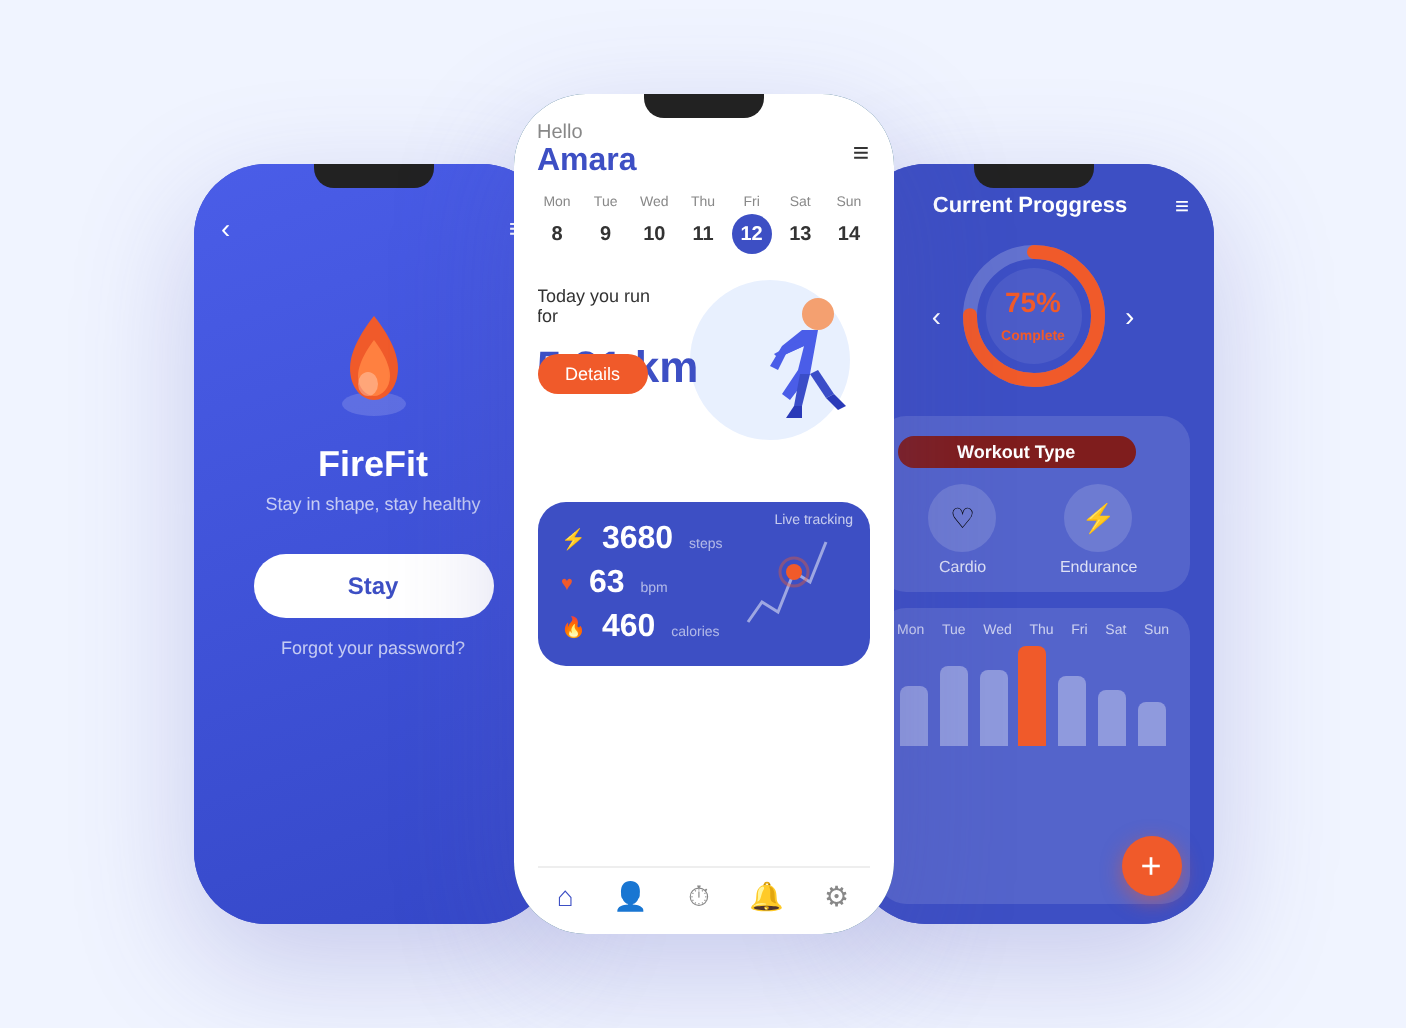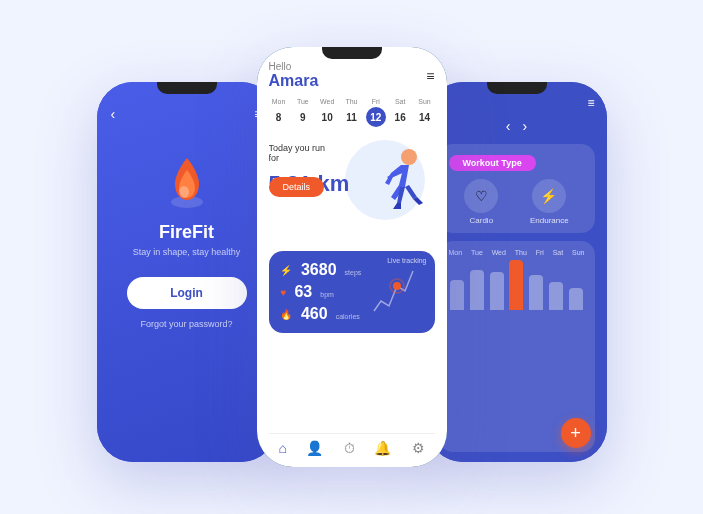--- a/index.html
+++ b/index.html
@@ -324,23 +324,23 @@
       padding: 0 6px;
     }
 
     .workout-type-section {
       background: rgba(255,255,255,0.12);
       border-radius: 14px;
       padding: 8px 10px;
       margin-bottom: 8px;
     }
     .workout-label {
-      background: #d946ef;
+      background: #7f1d1d;
       border-radius: 12px;
-      padding: 3px 14px;
+      padding: 3px 30px;
       color: #fff;
       font-size: 9px;
       font-weight: 600;
       display: inline-block;
       margin-bottom: 8px;
     }
     .workout-icons-row {
       display: flex;
       justify-content: space-around;
     }
@@ -424,21 +424,21 @@
           <ellipse cx="32" cy="52" rx="16" ry="6" fill="rgba(255,255,255,0.15)"></ellipse>
           <path d="M32 8 C32 8 44 22 44 34 C44 44 38 50 32 50 C26 50 20 44 20 34 C20 22 32 8 32 8Z" fill="#f05a2a"></path>
           <path d="M32 20 C32 20 40 30 40 38 C40 44 36 48 32 48 C28 48 24 44 24 38 C24 30 32 20 32 20Z" fill="#ff8040"></path>
           <ellipse cx="29" cy="42" rx="5" ry="6" fill="#ffffff" opacity="0.3"></ellipse>
         </svg>
       </div>
 
       <div class="app-name">FireFit</div>
       <div class="app-tagline">Stay in shape, stay healthy</div>
 
-      <button class="btn-login">Login</button>
+      <button class="btn-login">Stay</button>
       <div class="forgot">Forgot your password?</div>
     </div>
   </div>
 
   <div class="phone phone-center">
     <div class="notch"></div>
     <div class="screen">
       <div class="center-top-bar">
         <div>
           <div class="hello-text">Hello</div>
@@ -463,21 +463,21 @@
         <div class="day-item">
           <span class="day-label">Thu</span>
           <span class="day-num">11</span>
         </div>
         <div class="day-item">
           <span class="day-label">Fri</span>
           <span class="day-num active">12</span>
         </div>
         <div class="day-item">
           <span class="day-label">Sat</span>
-          <span class="day-num">16</span>
+          <span class="day-num">13</span>
         </div>
         <div class="day-item">
           <span class="day-label">Sun</span>
           <span class="day-num">14</span>
         </div>
       </div>
 
       <div class="run-section">
         <div class="runner-bg"></div>
         <div class="run-text">
@@ -538,25 +538,37 @@
         <span class="nav-icon">⚙</span>
       </div>
     </div>
   </div>
 
   <div class="phone phone-right">
     <div class="notch"></div>
     <div class="screen">
       <div class="right-top-bar">
         <span style="color:#fff;font-size:12px;">‹</span>
+        <span class="right-title">Current Proggress</span>
         <span style="color:#fff;font-size:12px;">≡</span>
       </div>
 
       <div class="progress-section">
         <span class="chevron-left">‹</span>
+        <div class="progress-ring-container">
+          <svg viewBox="0 0 80 80" width="80" height="80">
+            <circle cx="40" cy="40" r="32" fill="none" stroke="rgba(255,255,255,0.2)" stroke-width="7"></circle>
+            <circle cx="40" cy="40" r="32" fill="none" stroke="#f05a2a" stroke-width="7" stroke-dasharray="201" stroke-dashoffset="50" stroke-linecap="round" transform="rotate(-90 40 40)"></circle>
+            <circle cx="40" cy="40" r="24" fill="rgba(255,255,255,0.08)"></circle>
+          </svg>
+          <div class="progress-pct">
+            <span>75%</span><br>
+            <span class="progress-complete">Complete</span>
+          </div>
+        </div>
         <span class="chevron-right">›</span>
       </div>
 
       <div class="workout-type-section">
         <div class="workout-label">Workout Type</div>
         <div class="workout-icons-row">
           <div class="workout-icon-item">
             <div class="workout-icon-circle inactive">♡</div>
             <span class="workout-icon-name">Cardio</span>
           </div>

